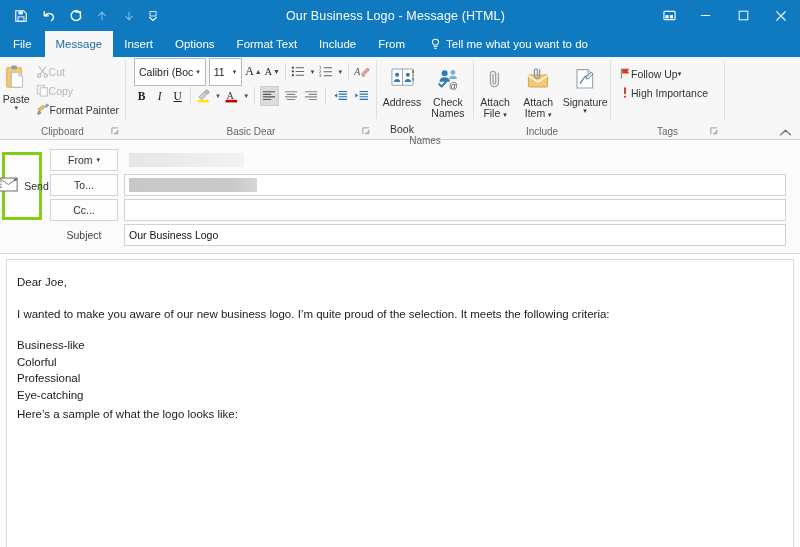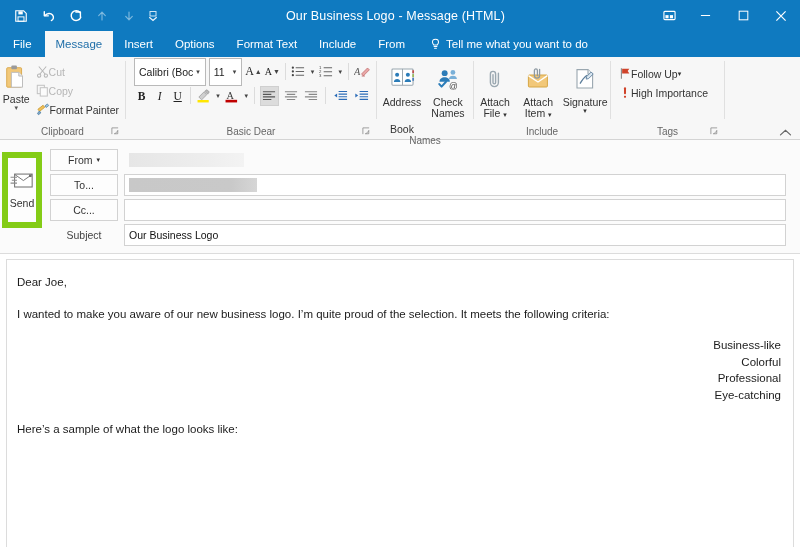--- a/index.html
+++ b/index.html
@@ -134,22 +134,22 @@
 
   .ribbon-bottom-border{ height:1px; background:#d4d4d4; }
 
   
   .compose{
     background:#fbfbfb; display:flex; padding:9px 0 7px 0;
     border-bottom:1px solid #dcdcdc;
   }
   .sendwrap{ width:44px; display:flex; justify-content:center; padding-top:3px;}
   .sendbtn{
-    width:40px; height:76px; border:6px solid #84cc16; background:#fdfdfd;
-    display:flex; flex-direction:column; align-items:center; justify-content:center;
+    width:40px; height:68px; border:3px solid #84cc16; background:#fdfdfd;
+    display:flex; align-items:center; justify-content:center;
     gap:5px; font-size:10.5px; color:#333;
   }
   .fields{ flex:1; padding-right:14px; }
   .frow{ display:flex; align-items:center; height:22px; margin-bottom:3px; }
   .frow:last-child{ margin-bottom:0; }
   .fbtn{
     width:68px; height:22px; margin-left:6px; margin-right:6px;
     border:1px solid #d2d2d2; background:#fdfdfd;
     display:flex; align-items:center; justify-content:center; gap:4px;
     font-size:10.5px; color:#333;
@@ -174,21 +174,21 @@
     margin:5px 6px 0 6px;
     height:302px;
     border:1px solid #dcdcdc; border-bottom:none;
     background:#ffffff;
     padding:14px 12px 0 10px;
     font-size:11.5px; color:#1b1b1b; line-height:16.5px;
     overflow:hidden;
   }
   .mailbody p{ margin:0 0 15px 0; }
   .mailbody p.tight{ margin:0; }
-  .mailbody .list{ margin:0 0 18px 0;text-align:right; }
+  .mailbody .list{ margin:0 0 3px 0; }
   .mailbody .list div{ line-height:16.5px; }
 </style>
 </head>
 <body>
 
 <div class="titlebar">
   <div class="qat">
     <div class="qat-btn">
       <svg width="14" height="14" viewBox="0 0 16 16">
           <path d="M2 2h9l3 3v9H2V2z" fill="none" stroke="#fff" stroke-width="1.3"></path>

